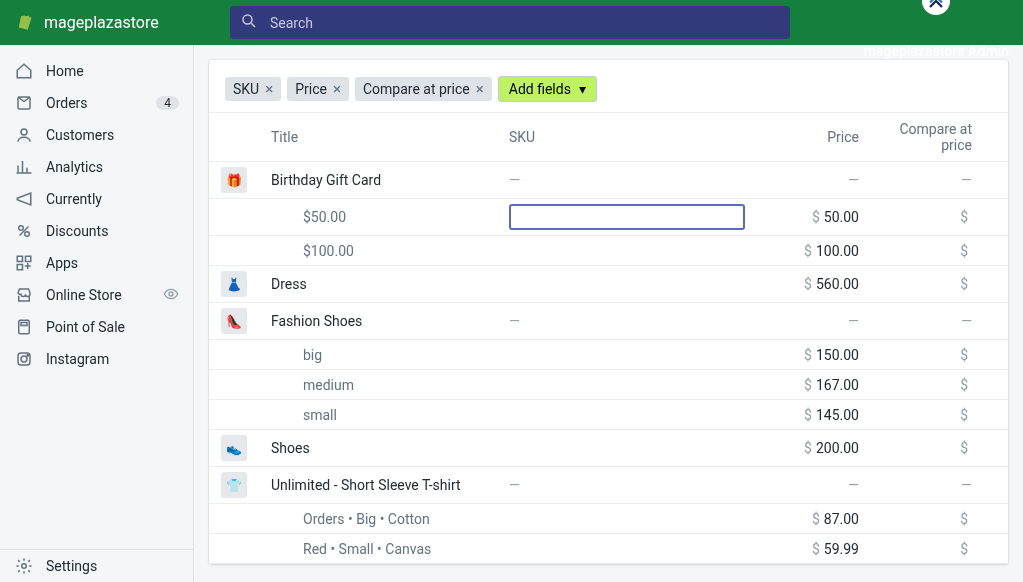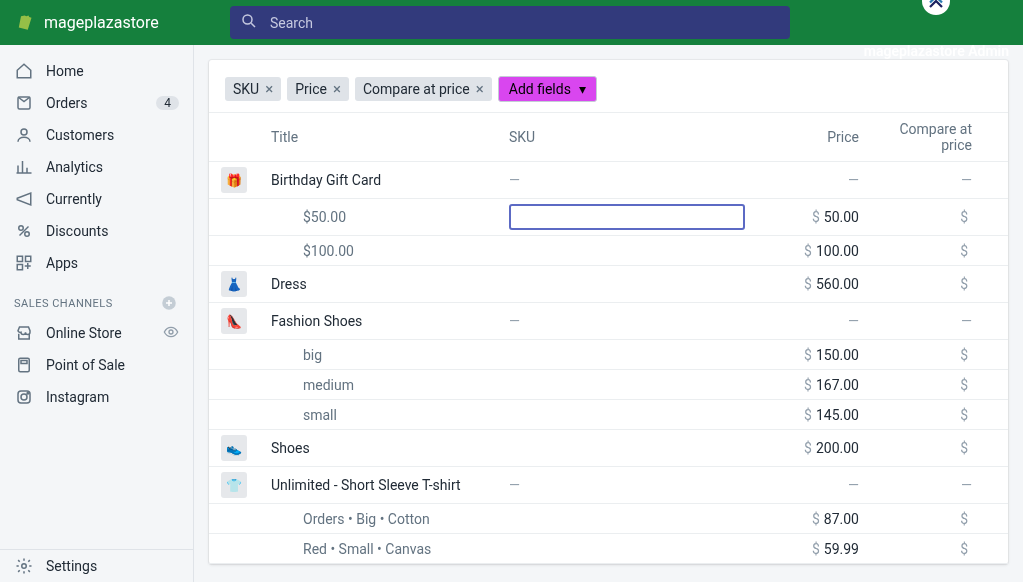--- a/index.html
+++ b/index.html
@@ -26,21 +26,21 @@
     .sidebar-spacer { flex:1; }
     .sidebar-bottom { border-top:1px solid #dfe3e8; }
 
     .main { flex:1; padding:15px; overflow:auto; }
     .card { background:#fff; border-radius:3px; box-shadow:0 0 0 1px rgba(63,63,68,.05),0 1px 3px rgba(63,63,68,.15); }
     .card-head { padding:16px 16px 10px; }
     .editing-text { font-size:14px; color:#212b36; margin-bottom:14px; }
     .chips { display:flex; gap:6px; align-items:center; }
     .chip { background:#dfe3e8; border-radius:3px; padding:4px 8px; font-size:14px; color:#212b36; display:flex; align-items:center; gap:6px; }
     .chip-x { color:#637381; cursor:pointer; font-size:15px; line-height:1; }
-    .add-fields { border:1px solid #c4cdd5; background:#d946ef; border-radius:3px; padding:4px 10px; font-size:14px; display:flex; align-items:center; gap:8px; cursor:pointer; }
+    .add-fields { border:1px solid #c4cdd5; background:#bef264; border-radius:3px; padding:4px 10px; font-size:14px; display:flex; align-items:center; gap:8px; cursor:pointer; }
 
     table { width:100%; border-collapse:collapse; }
     th { text-align:left; font-weight:400; font-size:14px; color:#637381; padding:8px 12px; border-top:1px solid #ebeef0; border-bottom:1px solid #ebeef0; }
     th.tr, td.tr { text-align:right; }
     td { padding:5px 12px; border-bottom:1px solid #ebeef0; font-size:14px; color:#212b36; vertical-align:middle; height:30px; }
     .thumb { width:26px; height:26px; background:#e6e8eb; border-radius:3px; display:flex; align-items:center; justify-content:center; font-size:13px; }
     .indent { padding-left:44px; color:#637381; }
     .dash { color:#919eab; }
     .sku-input { width:236px; height:26px; border:2px solid #5c6ac4; border-radius:3px; padding:2px 6px; font-size:14px; outline:0; }
     .cur { color:#919eab; margin-right:4px; }
@@ -147,29 +147,20 @@
             <svg viewBox="0 0 24 24" fill="none" stroke="#637381" stroke-width="2">
               <rect x="3" y="3" width="7" height="7"></rect>
               <rect x="14" y="3" width="7" height="7"></rect>
               <rect x="3" y="14" width="7" height="7"></rect>
               <path d="M17 12v8M13 16h8"></path>
             </svg>
           </span>
           <span class="nav-label">Apps</span>
         </div>
       </div>
-    <div class="sales-head">
-      <span>SALES CHANNELS</span>
-      <span class="plus nav-icon">
-        <svg viewBox="0 0 24 24" fill="#637381">
-            <circle cx="12" cy="12" r="9" fill="#c4cdd5"></circle>
-            <path d="M12 8v8M8 12h8" stroke="#fff" stroke-width="2"></path>
-          </svg>
-      </span>
-    </div>
     <div id="nav-channels">
         <div class="nav-item">
           <span class="nav-icon">
             <svg viewBox="0 0 24 24" fill="none" stroke="#637381" stroke-width="2">
               <path d="M4 9l2-5h12l2 5v2a3 3 0 01-6 0 3 3 0 01-6 0 3 3 0 01-4-2z"></path>
               <path d="M5 13v7h14v-7"></path>
             </svg>
           </span>
           <span class="nav-label">Online Store</span>
           <span class="eye"><svg viewBox="0 0 24 24" width="16" height="16" fill="none" stroke="#919eab" stroke-width="2">

